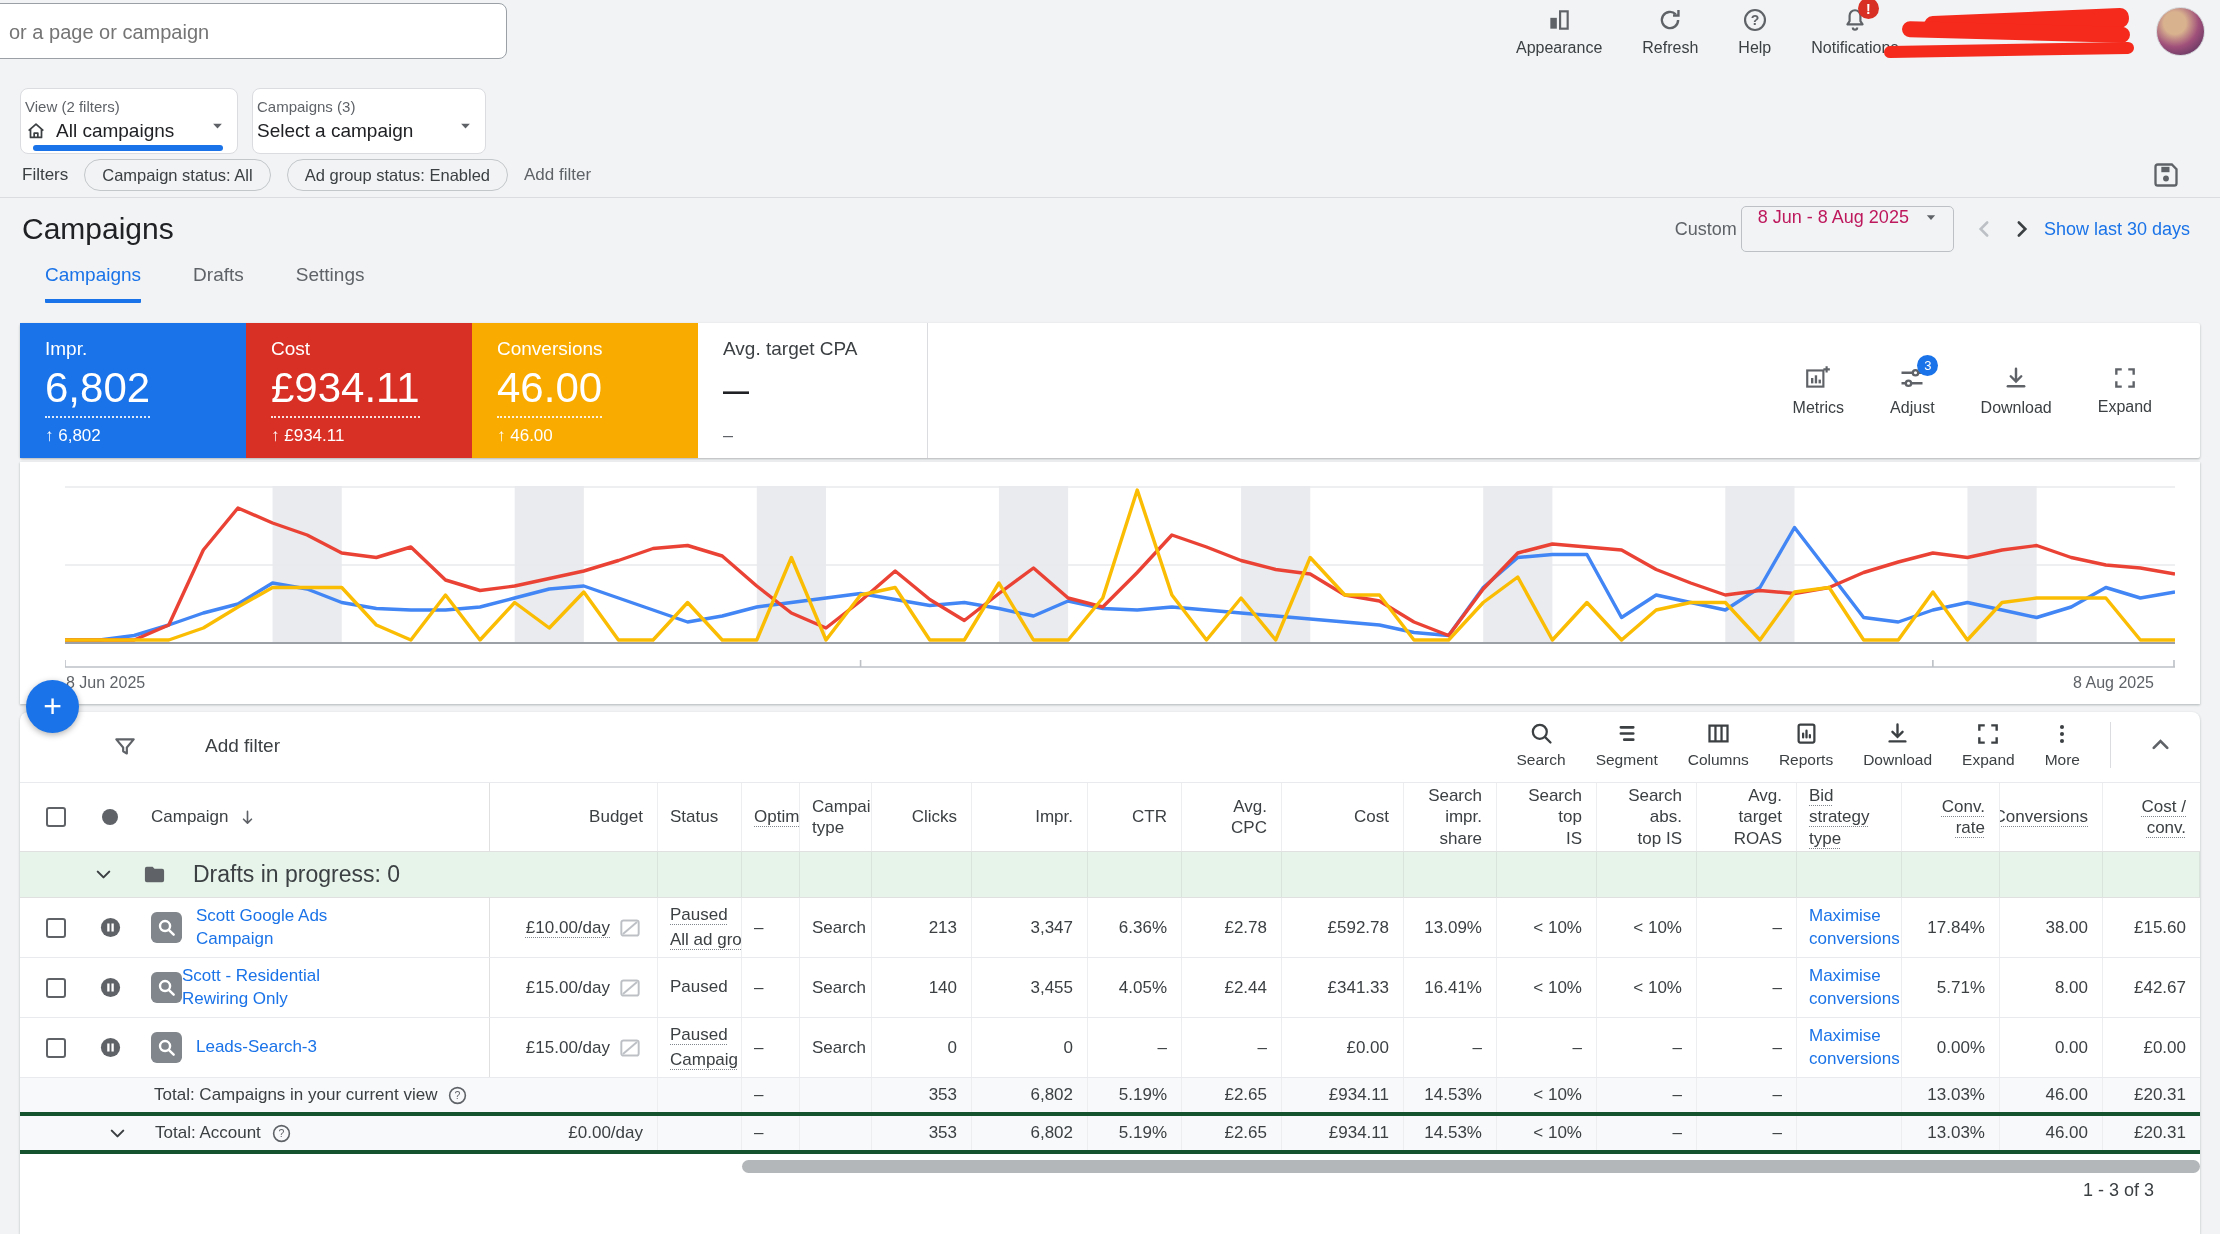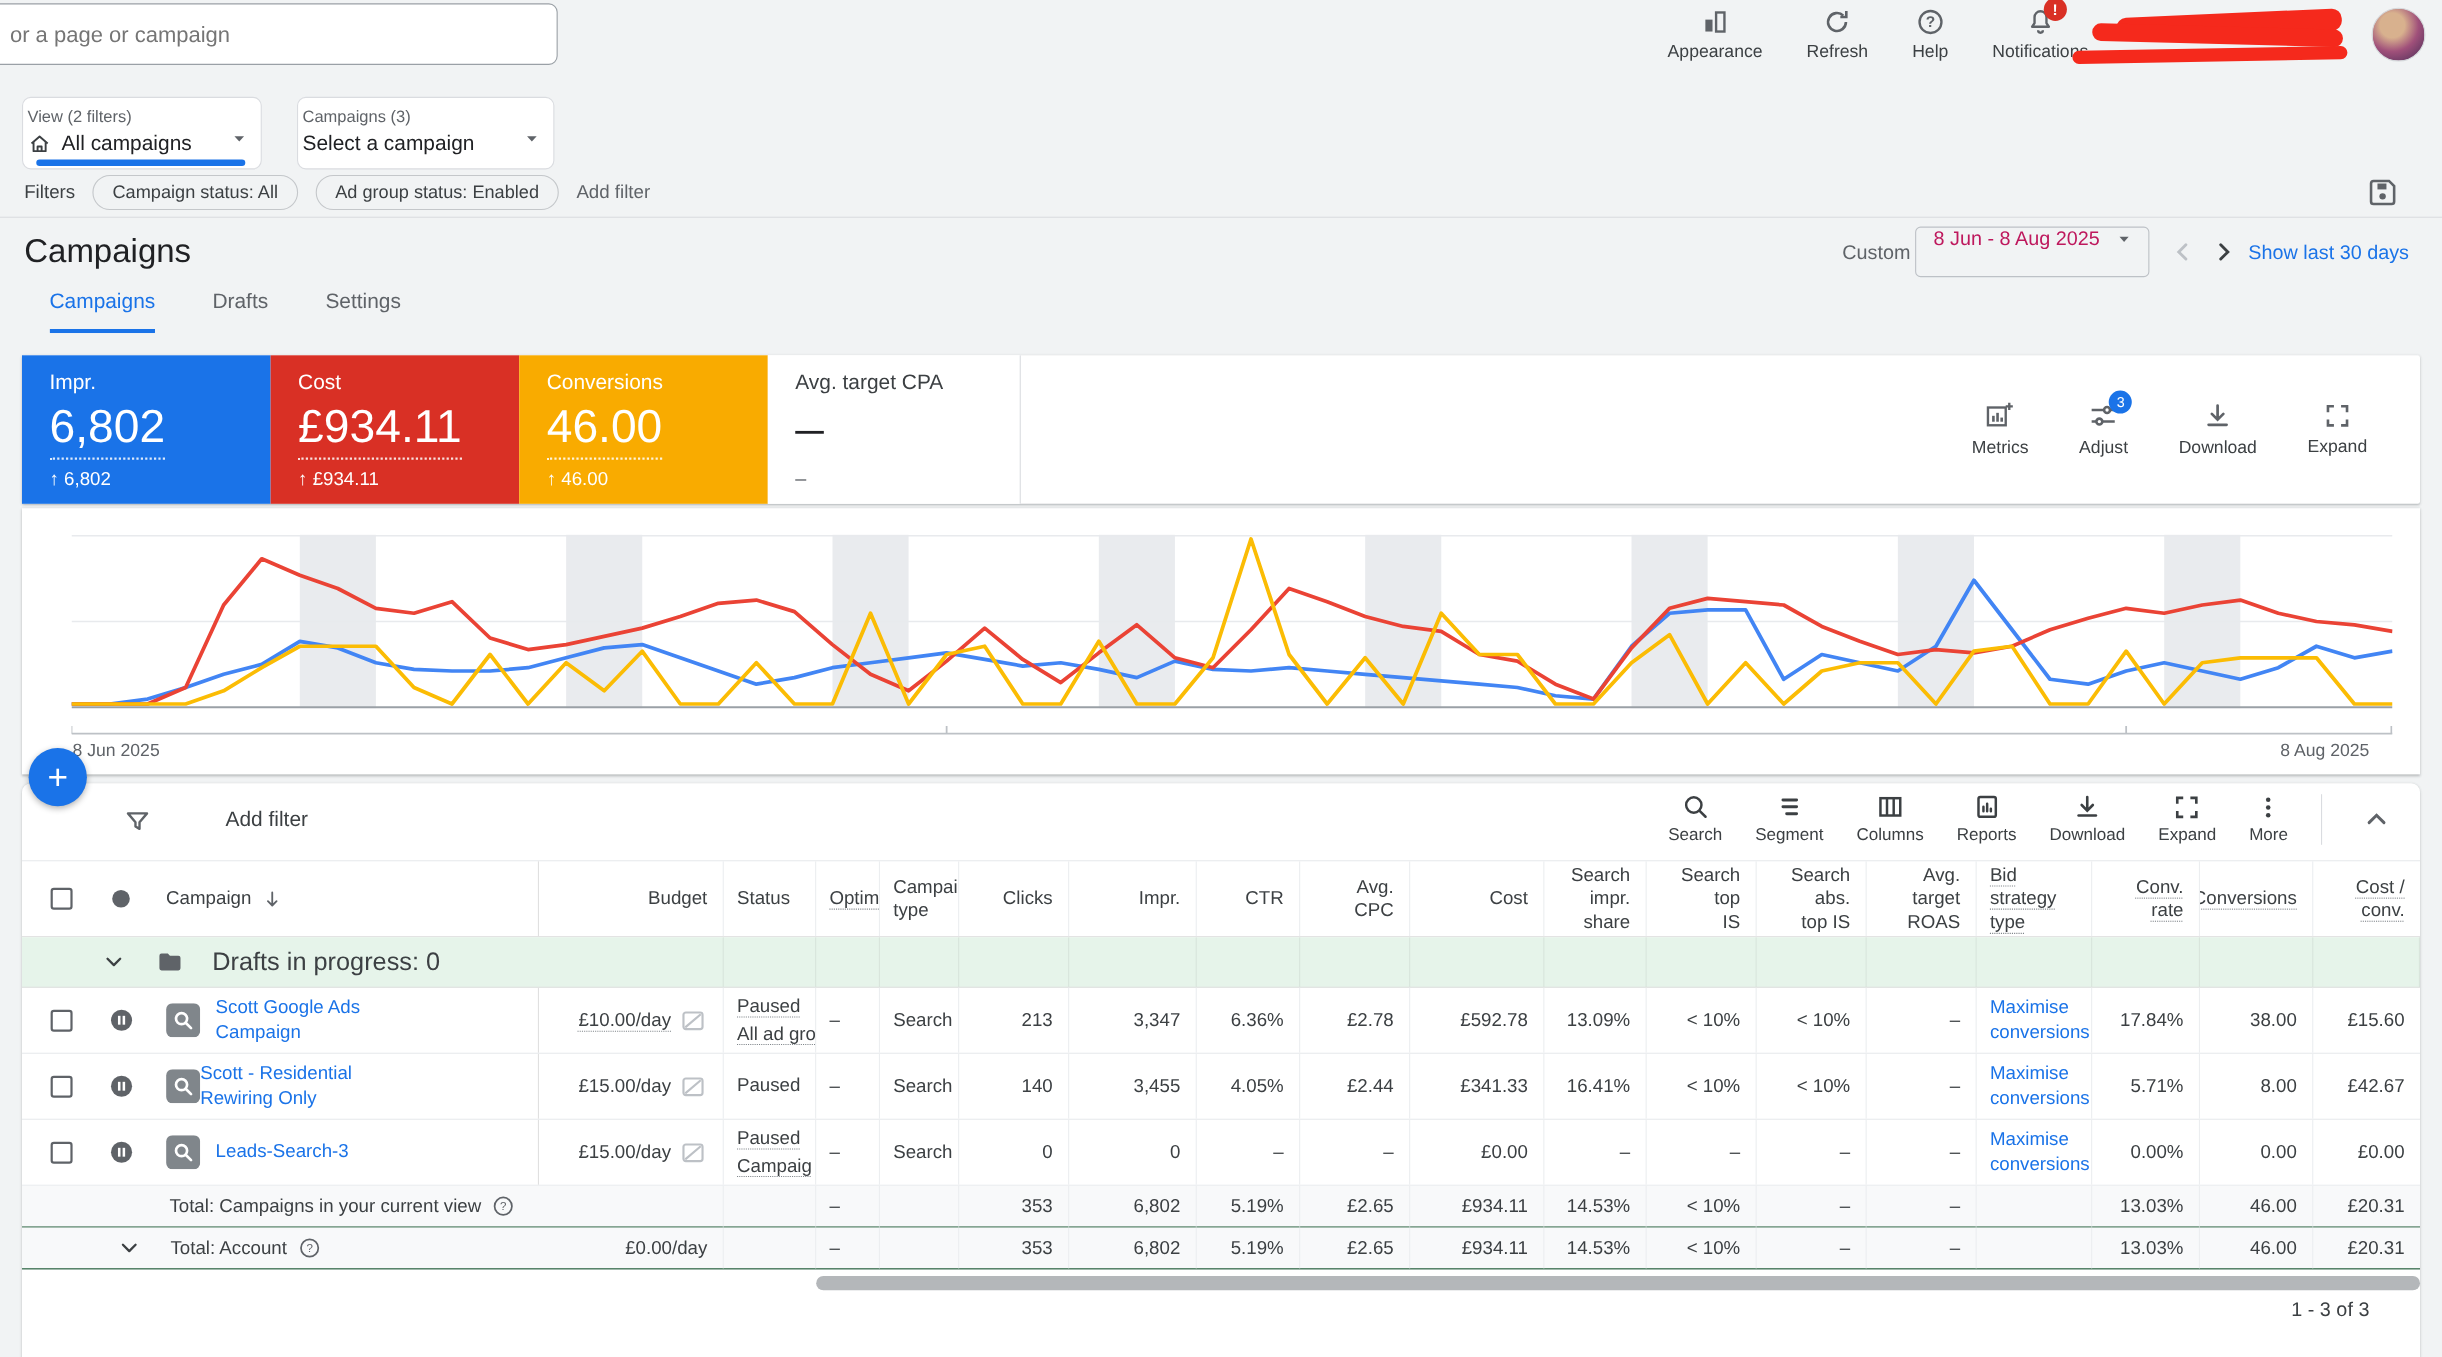--- a/index.html
+++ b/index.html
@@ -86,21 +86,21 @@
     display:flex;align-items:center;}
   .ccell{box-sizing:border-box;display:flex;align-items:center;border-right:1px solid #eceef0;
     padding:0 14px 0 12px;font-size:17px;color:#3c4043;overflow:hidden;}
   .ccell.r{justify-content:flex-end;text-align:right;}
   .ccell:last-child{border-right:none;}
   .hlbl{font-size:17px;color:#3c4043;white-space:pre-line;line-height:1.25;}
   .dotted{text-decoration:underline dotted;text-decoration-color:#80868b;text-underline-offset:4px;text-decoration-thickness:1px;}
   .checkbox{width:20px;height:20px;border:2px solid #5f6368;border-radius:3px;background:#fff;cursor:pointer;box-sizing:border-box;}
   .row-drafts{height:46px;background:#e6f4ea;border-bottom:1px solid #e0e0e0;align-items:center;}
   .row-data{height:60px;border-bottom:1px solid #e8eaed;}
-  .row-total{height:38px;background:#f8f9fa;border-bottom:1px solid #14532d;font-size:17px;}
+  .row-total{height:38px;background:#f8f9fa;border-bottom:4px solid #14532d;font-size:17px;}
   .camp-link{font-size:17px;color:#1a73e8;line-height:1.3;width:178px;cursor:pointer;}
   .bid-link{font-size:17px;color:#1a73e8;line-height:1.3;width:96px;cursor:pointer;}
   .status-col{flex-direction:column;align-items:flex-start !important;justify-content:center;line-height:1.45;white-space:nowrap;}
   .scrollbar{position:absolute;left:470px;top:448px;width:1710px;height:13px;}
   .thumb{position:absolute;left:252px;top:0;width:1458px;height:13px;background:#b4b7ba;border-radius:7px;cursor:pointer;}
   .pagination{position:absolute;right:46px;top:468px;font-size:18px;color:#3c4043;}
   svg{display:block;}
 </style>
 </head>
 <body>
@@ -166,21 +166,21 @@
           </svg>
       </span>
       <span>All campaigns</span>
     </div>
     <span class="caret">
       <svg viewBox="0 0 24 24" width="21" height="21" fill="#5f6368">
           <path d="M7 10l5 5.5 5-5.5z"></path>
         </svg>
     </span>
   </div>
-  <div class="picker" style="width:234px;margin-left:18px;">
+  <div class="picker" style="width:234px;">
     <div class="plabel">Campaigns (3)</div>
     <div class="pvalue">
         <span>Select a campaign</span>
       </div>
     <span class="caret">
       <svg viewBox="0 0 24 24" width="21" height="21" fill="#5f6368">
           <path d="M7 10l5 5.5 5-5.5z"></path>
         </svg>
     </span>
   </div>

